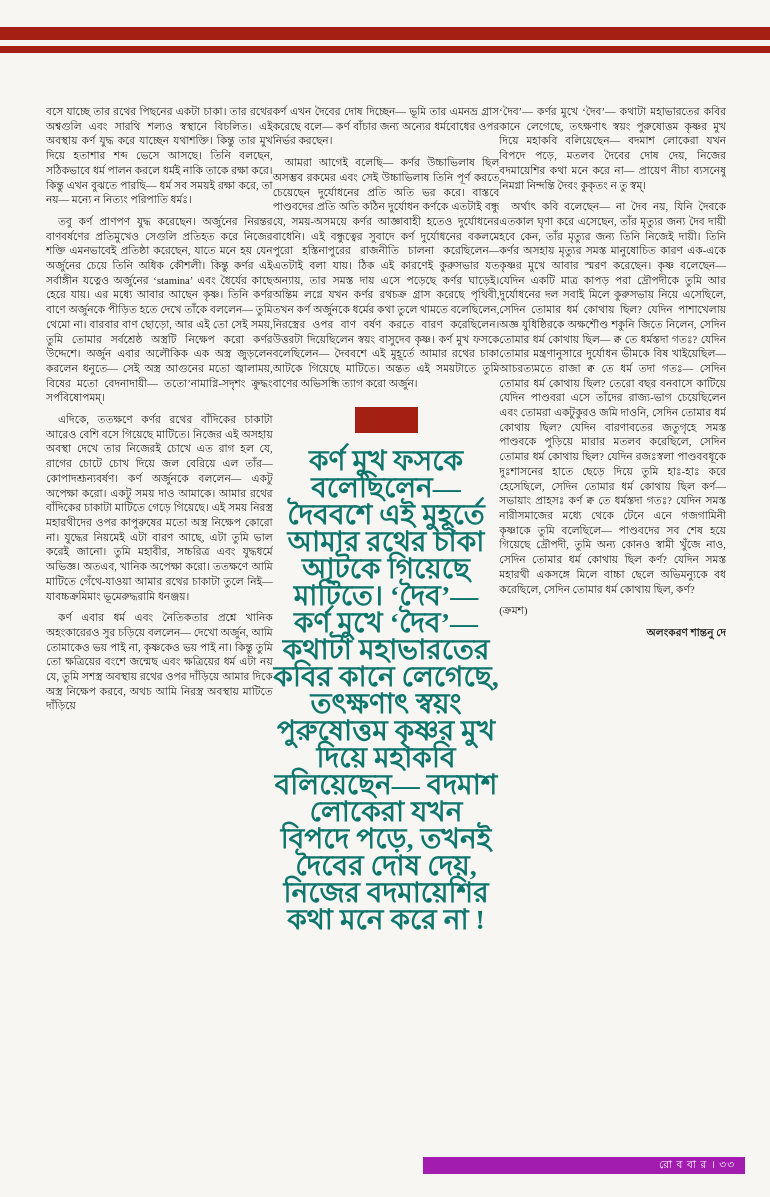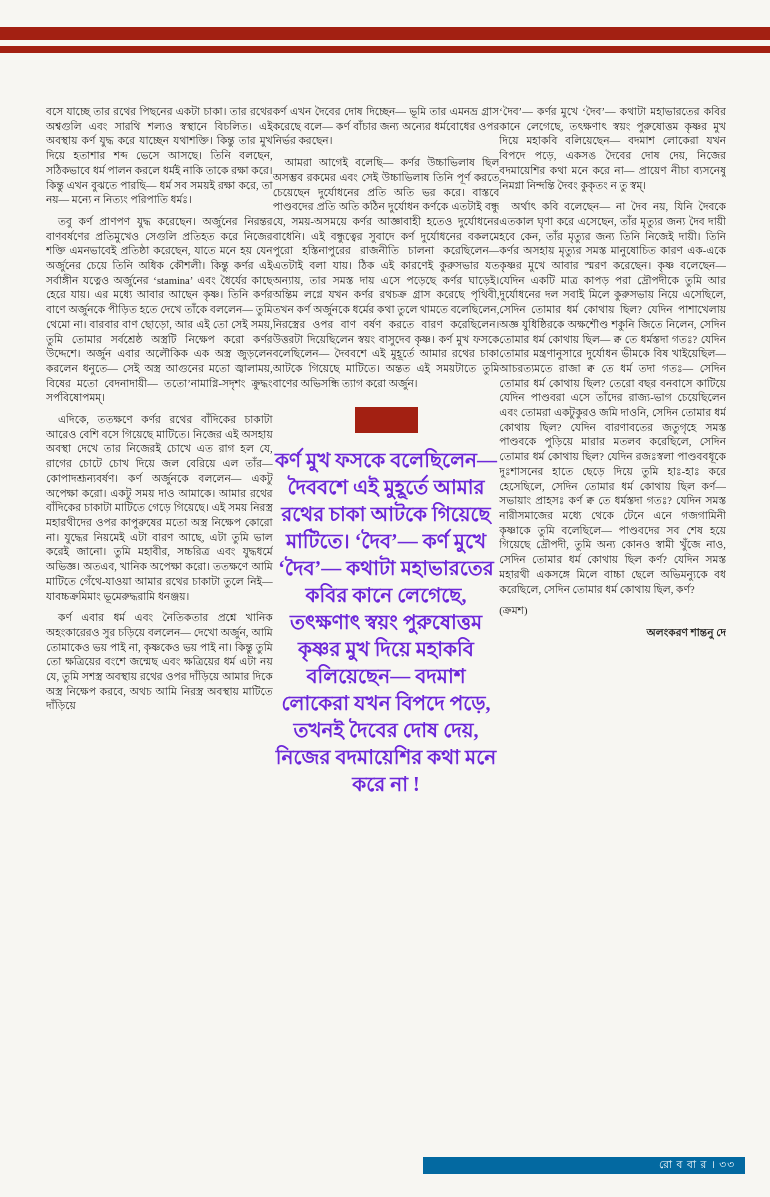--- a/index.html
+++ b/index.html
@@ -33,33 +33,33 @@
     text-justify:inter-word;
   }
   .col p + p{text-indent:12px;}
   .pullquote{margin-top:16px;text-align:center;}
   .pq-marker{
     width:63px;height:26px;
     background:#a32012;
     margin:0 auto 14px auto;
   }
   .pq-text{
-    font-size:20px;
+    font-size:28px;
     font-weight:bold;
     line-height:27px;
     text-align:center;
-    color:#6d28d9;
+    color:#0f766e;
   }
   .cont{text-align:left;text-indent:0 !important;margin-top:4px !important;}
   .credit{text-align:right !important;text-indent:0 !important;font-weight:bold;}
   .footer{
     position:absolute;
     top:1157px;right:25px;
     width:322px;height:17px;
-    background:#0369a1;
+    background:#a21caf;
     color:#ffffff;
     display:flex;align-items:center;justify-content:flex-end;
     padding-right:10px;box-sizing:border-box;
     font-size:10.5px;letter-spacing:1px;
   }
 </style>
 </head>
 <body>
 
 <div class="page">
@@ -79,21 +79,21 @@
     <div class="col">
       <p>কর্ণ এখন দৈবের দোষ দিচ্ছেন— ভূমি তার এমনভ্র গ্রাস করেছে বলে— কর্ণ বাঁচার জন্য অন্যের ধর্মবোধের ওপর নির্ভর করছেন।</p>
       <p>আমরা আগেই বলেছি— কর্ণর উচ্চাভিলাষ ছিল অসম্ভব রকমের এবং সেই উচ্চাভিলাষ তিনি পূর্ণ করতে চেয়েছেন দুর্যোধনের প্রতি অতি ভর করে। বাস্তবে পাণ্ডবদের প্রতি অতি কঠিন দুর্যোধন কর্ণকে এতটাই বন্ধু যে, সময়-অসময়ে কর্ণর আজ্ঞাবাহী হতেও দুর্যোধনের বাধেনি। এই বন্ধুত্বের সুবাদে কর্ণ দুর্যোধনের বকলমে পুরো হস্তিনাপুরের রাজনীতি চালনা করেছিলেন— এতটাই বলা যায়। ঠিক এই কারণেই কুরুসভার যত অন্যায়, তার সমস্ত দায় এসে পড়েছে কর্ণর ঘাড়েই। অন্তিম লগ্নে যখন কর্ণর রথচক্র গ্রাস করেছে পৃথিবী, তখন কর্ণ অর্জুনকে ধর্মের কথা তুলে থামতে বলেছিলেন, নিরস্ত্রের ওপর বাণ বর্ষণ করতে বারণ করেছিলেন। উত্তরটা দিয়েছিলেন স্বয়ং বাসুদেব কৃষ্ণ। কর্ণ মুখ ফসকে বলেছিলেন— দৈববশে এই মুহূর্তে আমার রথের চাকা আটকে গিয়েছে মাটিতে। অন্তত এই সময়টাতে তুমি বাণের অভিসন্ধি ত্যাগ করো অর্জুন।</p>
       <div class="pullquote">
         <div class="pq-marker"></div>
         <div class="pq-text">কর্ণ মুখ ফসকে বলেছিলেন— দৈববশে এই মুহূর্তে আমার রথের চাকা আটকে গিয়েছে মাটিতে। ‘দৈব’— কর্ণ মুখে ‘দৈব’— কথাটা মহাভারতের কবির কানে লেগেছে, তৎক্ষণাৎ স্বয়ং পুরুষোত্তম কৃষ্ণর মুখ দিয়ে মহাকবি বলিয়েছেন— বদমাশ লোকেরা যখন বিপদে পড়ে, তখনই দৈবের দোষ দেয়, নিজের বদমায়েশির কথা মনে করে না !</div>
       </div>
     </div>
 
     <div class="col">
-      <p>‘দৈব’— কর্ণর মুখে ‘দৈব’— কথাটা মহাভারতের কবির কানে লেগেছে, তৎক্ষণাৎ স্বয়ং পুরুষোত্তম কৃষ্ণর মুখ দিয়ে মহাকবি বলিয়েছেন— বদমাশ লোকেরা যখন বিপদে পড়ে, একসঙ দৈবের দোষ দেয়, নিজের বদমায়েশির কথা মনে করে না— প্রায়েণ নীচা ব্যসনেষু নিমগ্না নিন্দন্তি দৈবং কুকৃতং ন তু স্বম্।</p>
+      <p>‘দৈব’— কর্ণর মুখে ‘দৈব’— কথাটা মহাভারতের কবির কানে লেগেছে, তৎক্ষণাৎ স্বয়ং পুরুষোত্তম কৃষ্ণর মুখ দিয়ে মহাকবি বলিয়েছেন— বদমাশ লোকেরা যখন বিপদে পড়ে, মতলব দৈবের দোষ দেয়, নিজের বদমায়েশির কথা মনে করে না— প্রায়েণ নীচা ব্যসনেষু নিমগ্না নিন্দন্তি দৈবং কুকৃতং ন তু স্বম্।</p>
       <p>অর্থাৎ কবি বলেছেন— না দৈব নয়, যিনি দৈবকে এতকাল ঘৃণা করে এসেছেন, তাঁর মৃত্যুর জন্য দৈব দায়ী হবে কেন, তাঁর মৃত্যুর জন্য তিনি নিজেই দায়ী। তিনি কর্ণর অসহায় মৃত্যুর সমস্ত মানুষোচিত কারণ এক-একে কৃষ্ণর মুখে আবার স্মরণ করেছেন। কৃষ্ণ বলেছেন— যেদিন একটি মাত্র কাপড় পরা দ্রৌপদীকে তুমি আর দুর্যোধনের দল সবাই মিলে কুরুসভায় নিয়ে এসেছিলে, সেদিন তোমার ধর্ম কোথায় ছিল? যেদিন পাশাখেলায় অজ্ঞ যুধিষ্ঠিরকে অক্ষশৌণ্ড শকুনি জিতে নিলেন, সেদিন তোমার ধর্ম কোথায় ছিল— ক্ব তে ধর্মস্তদা গতঃ? যেদিন তোমার মন্ত্রণানুসারে দুর্যোধন ভীমকে বিষ খাইয়েছিল— আচরত্যমতে রাজা ক্ব তে ধর্ম তদা গতঃ— সেদিন তোমার ধর্ম কোথায় ছিল? তেরো বছর বনবাসে কাটিয়ে যেদিন পাণ্ডবরা এসে তাঁদের রাজ্য-ভাগ চেয়েছিলেন এবং তোমরা একটুকুরও জমি দাওনি, সেদিন তোমার ধর্ম কোথায় ছিল? যেদিন বারণাবতের জতুগৃহে সমস্ত পাণ্ডবকে পুড়িয়ে মারার মতলব করেছিলে, সেদিন তোমার ধর্ম কোথায় ছিল? যেদিন রজঃস্বলা পাণ্ডববধূকে দুঃশাসনের হাতে ছেড়ে দিয়ে তুমি হাঃ-হাঃ করে হেসেছিলে, সেদিন তোমার ধর্ম কোথায় ছিল কর্ণ— সভায়াং প্রাহসঃ কর্ণ ক্ব তে ধর্মস্তদা গতঃ? যেদিন সমস্ত নারীসমাজের মধ্যে থেকে টেনে এনে গজগামিনী কৃষ্ণাকে তুমি বলেছিলে— পাণ্ডবদের সব শেষ হয়ে গিয়েছে দ্রৌপদী, তুমি অন্য কোনও স্বামী খুঁজে নাও, সেদিন তোমার ধর্ম কোথায় ছিল কর্ণ? যেদিন সমস্ত মহারথী একসঙ্গে মিলে বাচ্চা ছেলে অভিমন্যুকে বধ করেছিলে, সেদিন তোমার ধর্ম কোথায় ছিল, কর্ণ?</p>
       <p class="cont">(ক্রমশ)</p>
       <p class="credit">অলংকরণ শান্তনু দে</p>
     </div>
 
   </div>
 
   <div class="footer">
     <span>রো ব বা র । ৩৩</span>
   </div>

